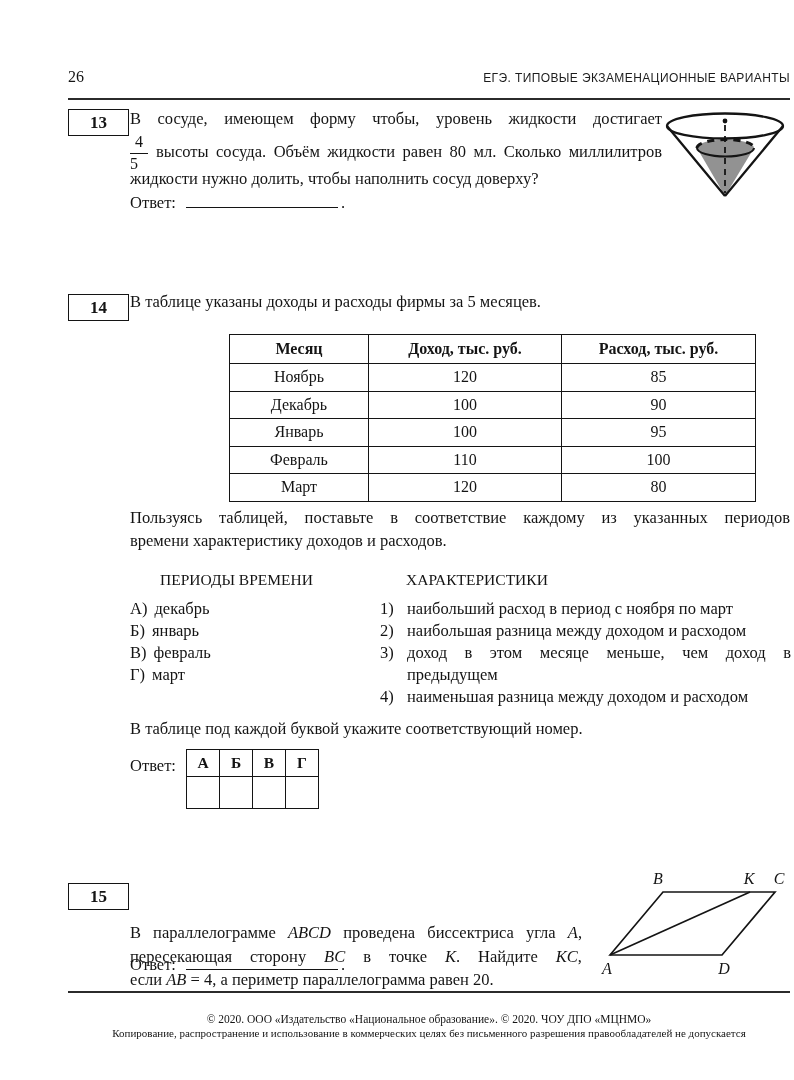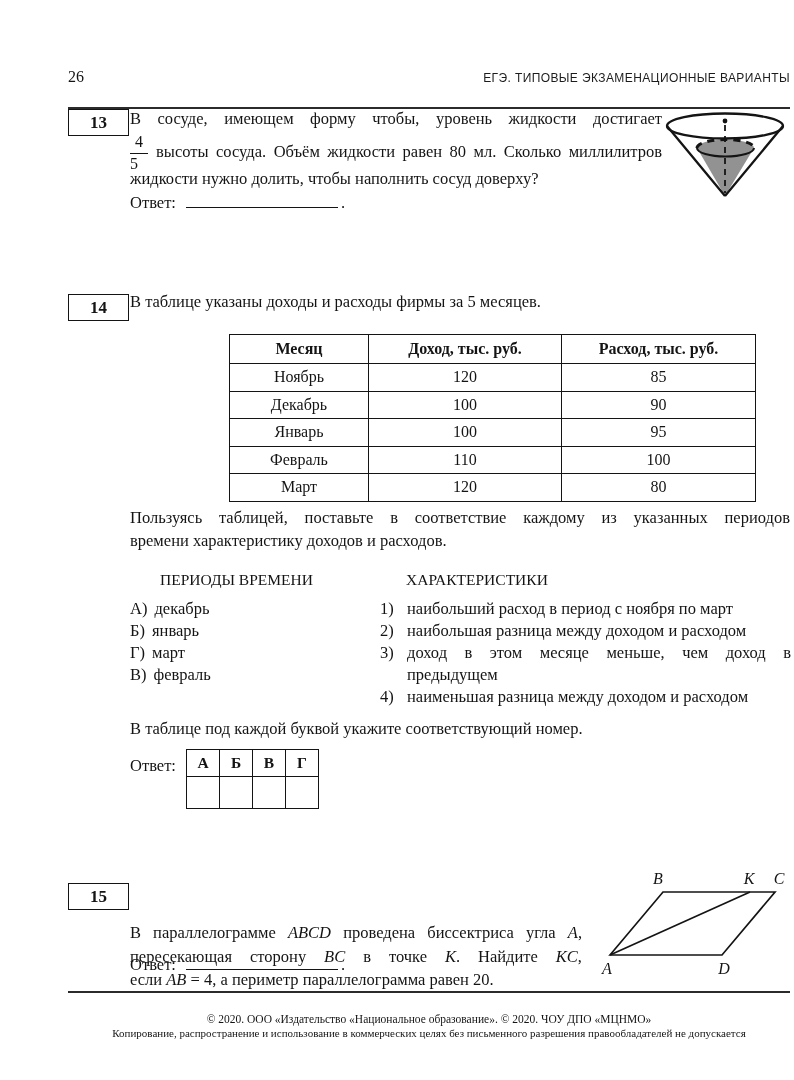--- a/index.html
+++ b/index.html
@@ -1,21 +1,21 @@
 <!DOCTYPE html>
 <html><head>
 <meta charset="utf-8">
 <style>
   html,body{margin:0;padding:0;background:#ffffff;}
   .page{position:relative;width:794px;height:1080px;background:#ffffff;
         font-family:"Liberation Serif",serif;color:#141414;overflow:hidden;}
 
   
   .hdr{position:absolute;left:68px;top:68px;width:722px;border-bottom:2px solid #2b2b2b;
-       padding-bottom:21px;display:flex;justify-content:space-between;align-items:baseline;}
+       padding-bottom:12px;display:flex;justify-content:space-between;align-items:baseline;}
   .page-num{font-size:16px;}
   .hdr-title{font-family:"Liberation Sans",sans-serif;font-size:12px;letter-spacing:.4px;color:#1c1c1c;}
 
   
   .numbox{position:absolute;left:68px;width:59px;height:25px;border:1.6px solid #141414;
           display:flex;align-items:center;justify-content:center;font-weight:bold;font-size:17px;}
   .nb13{top:109px;} .nb14{top:294px;} .nb15{top:883px;}
 
   .t-line{position:absolute;left:130px;font-size:16.5px;line-height:24px;}
   .just{text-align:justify;text-align-last:justify;}
@@ -154,22 +154,22 @@
 
   <div class="instr">
     <div class="just">Пользуясь таблицей, поставьте в соответствие каждому из указанных периодов</div>
     <div>времени характеристику доходов и расходов.</div>
   </div>
 
   <div class="mcol mleft">
     <div class="mtitle">ПЕРИОДЫ ВРЕМЕНИ</div>
     <div class="period-item"><span class="pn">А)</span><span>декабрь</span></div>
     <div class="period-item"><span class="pn">Б)</span><span>январь</span></div>
+    <div class="period-item"><span class="pn">В)</span><span>февраль</span></div>
     <div class="period-item"><span class="pn">Г)</span><span>март</span></div>
-    <div class="period-item"><span class="pn">В)</span><span>февраль</span></div>
   </div>
 
   <div class="mcol mright">
     <div class="mtitle">ХАРАКТЕРИСТИКИ</div>
     <div class="char">
         <span class="char-n">1)</span>
         <span class="char-t">наибольший расход в период с ноября по март</span>
       </div>
     <div class="char">
         <span class="char-n">2)</span>

